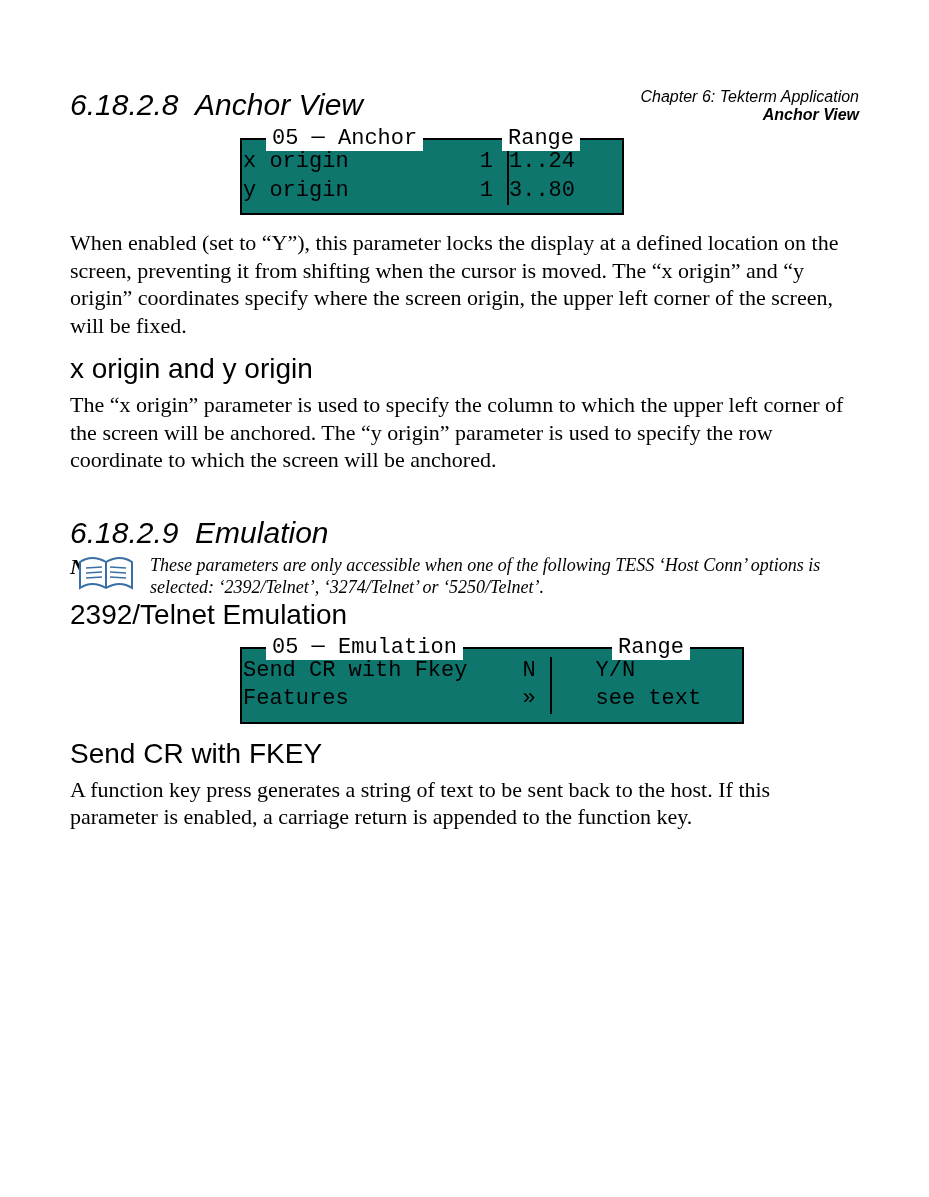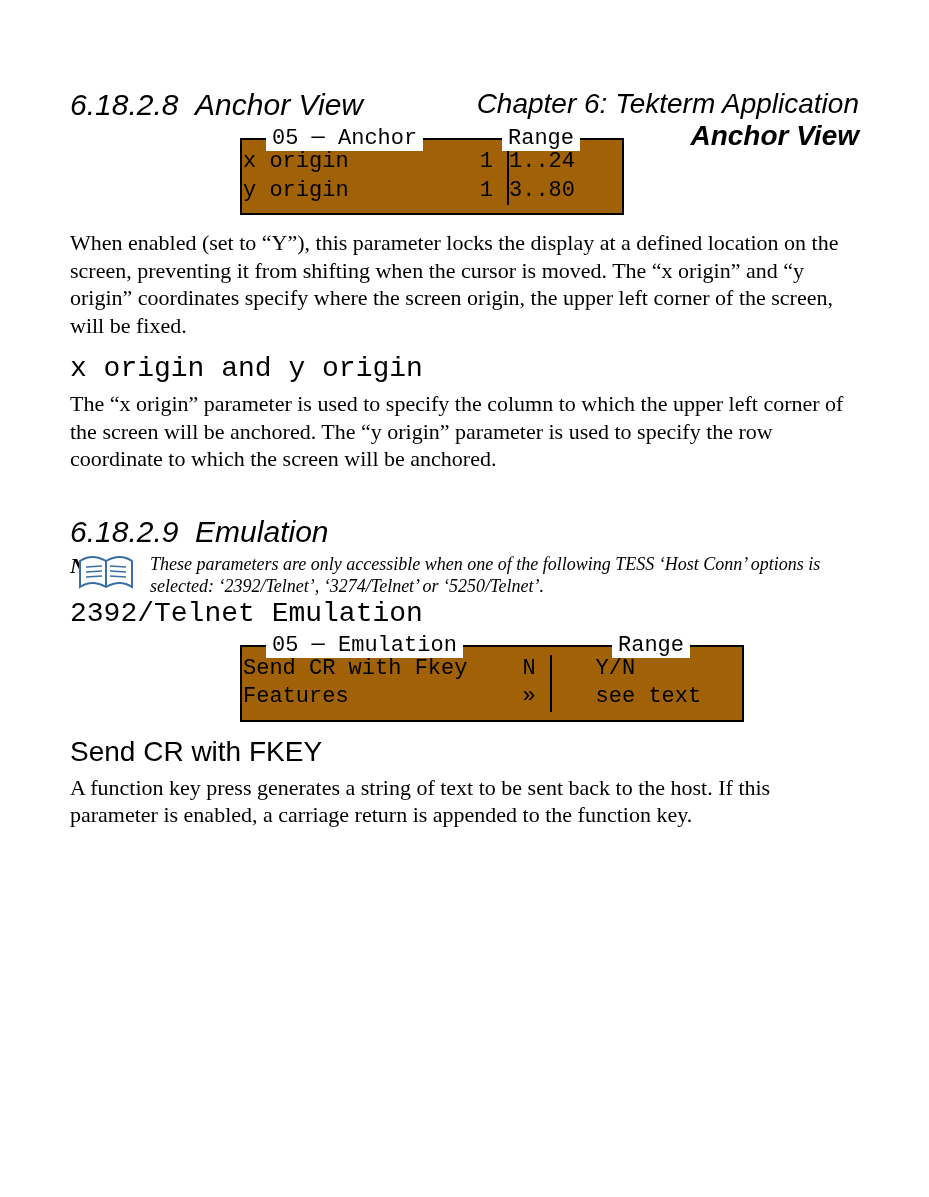--- a/index.html
+++ b/index.html
@@ -21,35 +21,35 @@
   }
   
   .runhead {
     position: absolute;
     top: 0px;
     right: 70px;
     text-align: right;
     font-style: italic;
     font-family: Arial, Helvetica, sans-serif;
     line-height: 1.15;
-    font-size: 28px;
+    font-size: 16px;
   }
   .runhead .l1 { font-weight: 400; }
   .runhead .l2 { font-weight: 700; }
   
   .h-sec {
     font-family: "Arial Narrow", Arial, Helvetica, sans-serif;
     font-stretch: condensed;
     font-weight: 400;
     font-size: 30px;
     letter-spacing: 0px;
     margin: 0;
   }
   .h-sub {
-    font-family: Liberation Mono, monospace;
+    font-family: Liberation Sans, sans-serif;
     font-stretch: condensed;
     font-weight: 400;
     font-size: 28px;
     margin: 0;
   }
   .h-sub2 {
     font-family: "Arial Narrow", Arial, Helvetica, sans-serif;
     font-stretch: condensed;
     font-weight: 400;
     font-size: 28px;
@@ -89,21 +89,21 @@
     height: 40px;
   }
   
   .termbox {
     position: relative;
     margin: 16px auto 14px auto;
     border: 2px solid #000;
     font-family: "Courier New", Courier, monospace;
     font-size: 22px;
     padding: 8px 0 8px 0;
-    background: #a16207;
+    background: #0f766e;
   }
   .termbox .legend {
     position: absolute;
     top: -14px;
     background: #fff;
     padding: 0 6px;
     font-family: "Courier New", Courier, monospace;
     font-size: 22px;
     white-space: pre;
   }

